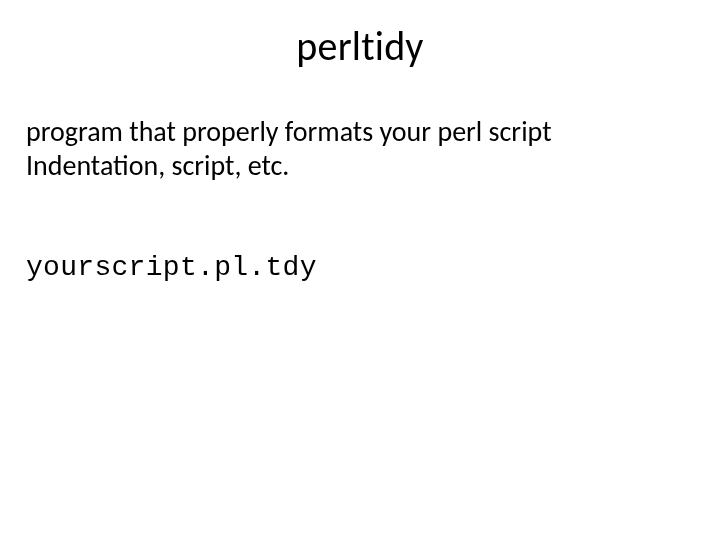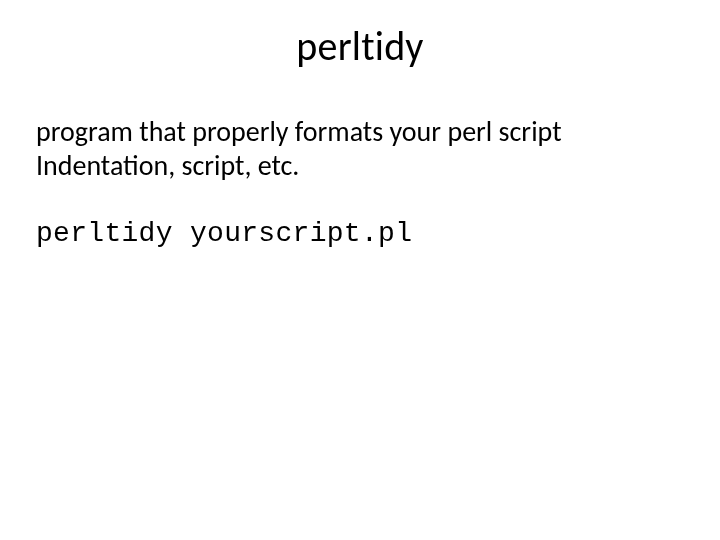--- a/index.html
+++ b/index.html
@@ -25,21 +25,21 @@
     left: 0;
     width: 720px;
     text-align: center;
     font-size: 40px;
     font-weight: 400;
     letter-spacing: 0.2px;
   }
   .body {
     position: absolute;
     top: 115px;
-    left: 36px;
+    left: 26px;
     right: 38px;
     font-size: 28px;
     line-height: 1.22;
   }
   .para {
     margin: 0 0 0 0;
   }
   .spacer {
     height: 34px;
   }
@@ -55,19 +55,19 @@
 <div class="slide">
 
   <div class="title">perltidy</div>
 
   <div class="body">
     <p class="para">program that properly formats your perl script</p>
     <p class="para">Indentation,  script, etc.</p>
 
     <div class="spacer"></div>
 
-    <p class="para mono">perltidy yourscript.pl</p>
 
     <div class="spacer"></div>
 
+    <p class="para mono">yourscript.pl.tdy</p>
   </div>
 
 </div>
 
 </body></html>

